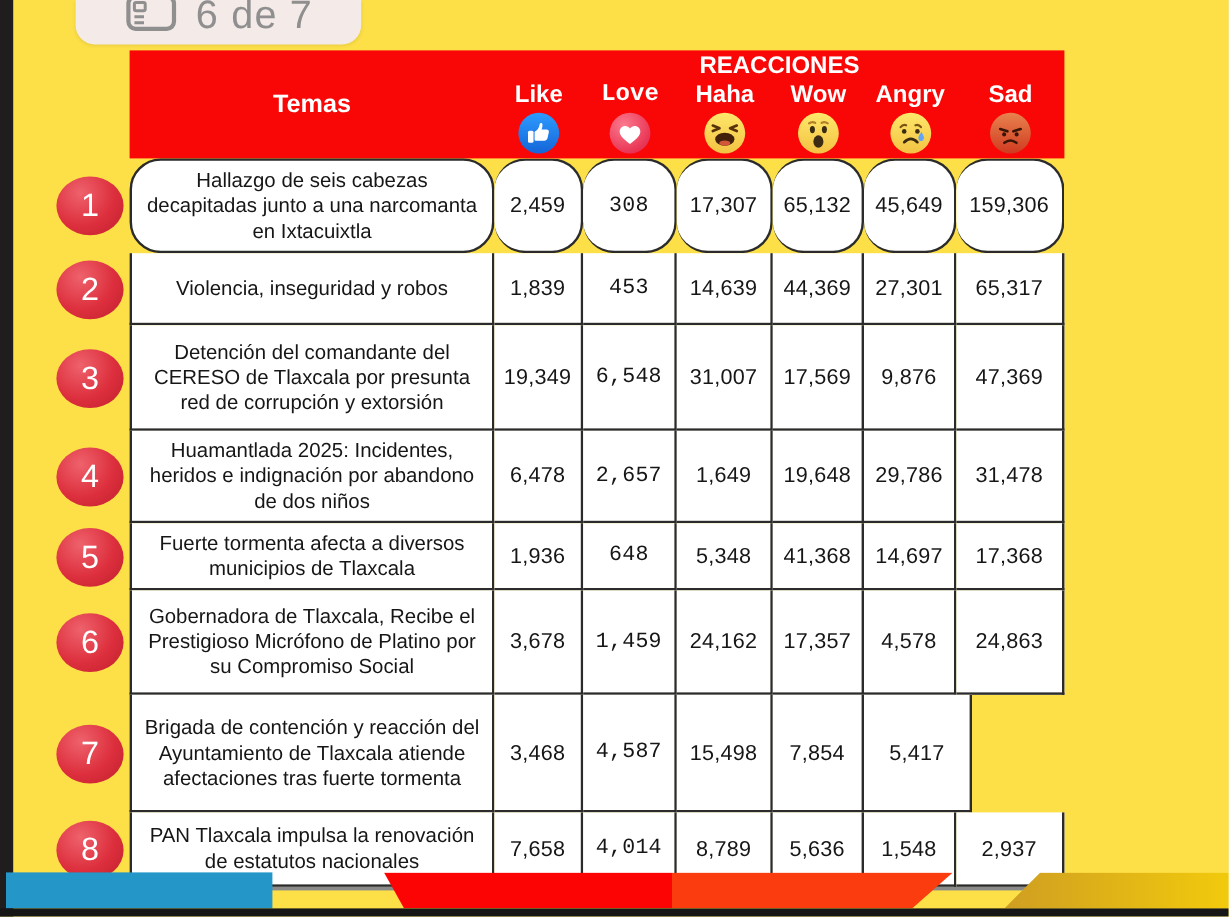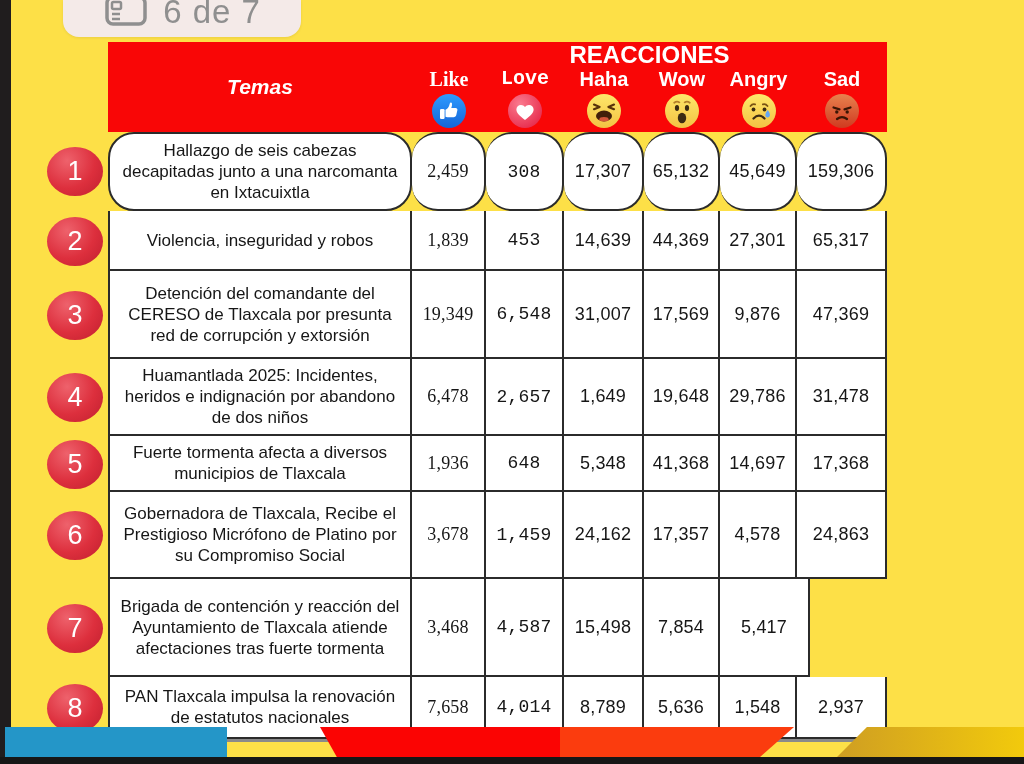--- a/index.html
+++ b/index.html
@@ -20,28 +20,28 @@
     box-shadow:0 1px 3px rgba(0,0,0,.08);
   }
   .badge svg{margin-top:-6px;}
   .badge .badge-text{
     margin-top:-7px;font-size:33px;font-weight:500;color:#8f8f8f;letter-spacing:1px;white-space:nowrap;
   }
 
   
   .table-wrap{position:absolute;left:42px;top:42px;width:845px;}
   .thead{display:flex;margin-left:66px;width:779px;background:var(--header_red,#f90606);color:#fff;height:90px;box-sizing:border-box;}
-  .h-temas{width:304px;box-sizing:border-box;display:flex;align-items:center;justify-content:center;font-size:21px;font-weight:bold;font-style:italic;}
+  .h-temas{width:304px;box-sizing:border-box;display:flex;align-items:center;justify-content:center;font-size:21px;font-weight:bold;}
   .h-reactions{width:475px;display:flex;flex-direction:column;}
-  .rx-title{text-align:center;font-size:24px;font-weight:bold;line-height:24px;margin-top:1px;}
+  .rx-title{text-align:center;font-size:20px;font-weight:bold;line-height:24px;margin-top:1px;}
   .rx-cols{display:flex;flex:1;}
   .rx-col{display:flex;flex-direction:column;align-items:center;box-sizing:border-box;}
   .rx-col .rx-label{font-size:20px;font-weight:bold;line-height:24px;}
   .rx-col svg{margin-top:2px;}
-  .c0{width:74px;font-family:Liberation Serif, serif;}.c1{width:78px;font-family:Liberation Mono, monospace;}.c2{width:80px;}.c3{width:76px;}.c4{width:77px;}.c5{width:90px;}
+  .c0{width:74px;}.c1{width:78px;font-family:Liberation Mono, monospace;}.c2{width:80px;}.c3{width:76px;}.c4{width:77px;}.c5{width:90px;}
 
   .tbody{width:845px;border-bottom:3px solid #8a8a8a;}
   .trow{display:flex;align-items:stretch;}
   .trow:nth-child(1){min-height:64px;}
   .trow:nth-child(2){min-height:60px;}
   .trow:nth-child(3){min-height:88px;}
   .trow:nth-child(4){min-height:72px;}
   .trow:nth-child(5){min-height:56px;}
   .trow:nth-child(6){min-height:87px;}
   .trow:nth-child(7){min-height:98px;}

